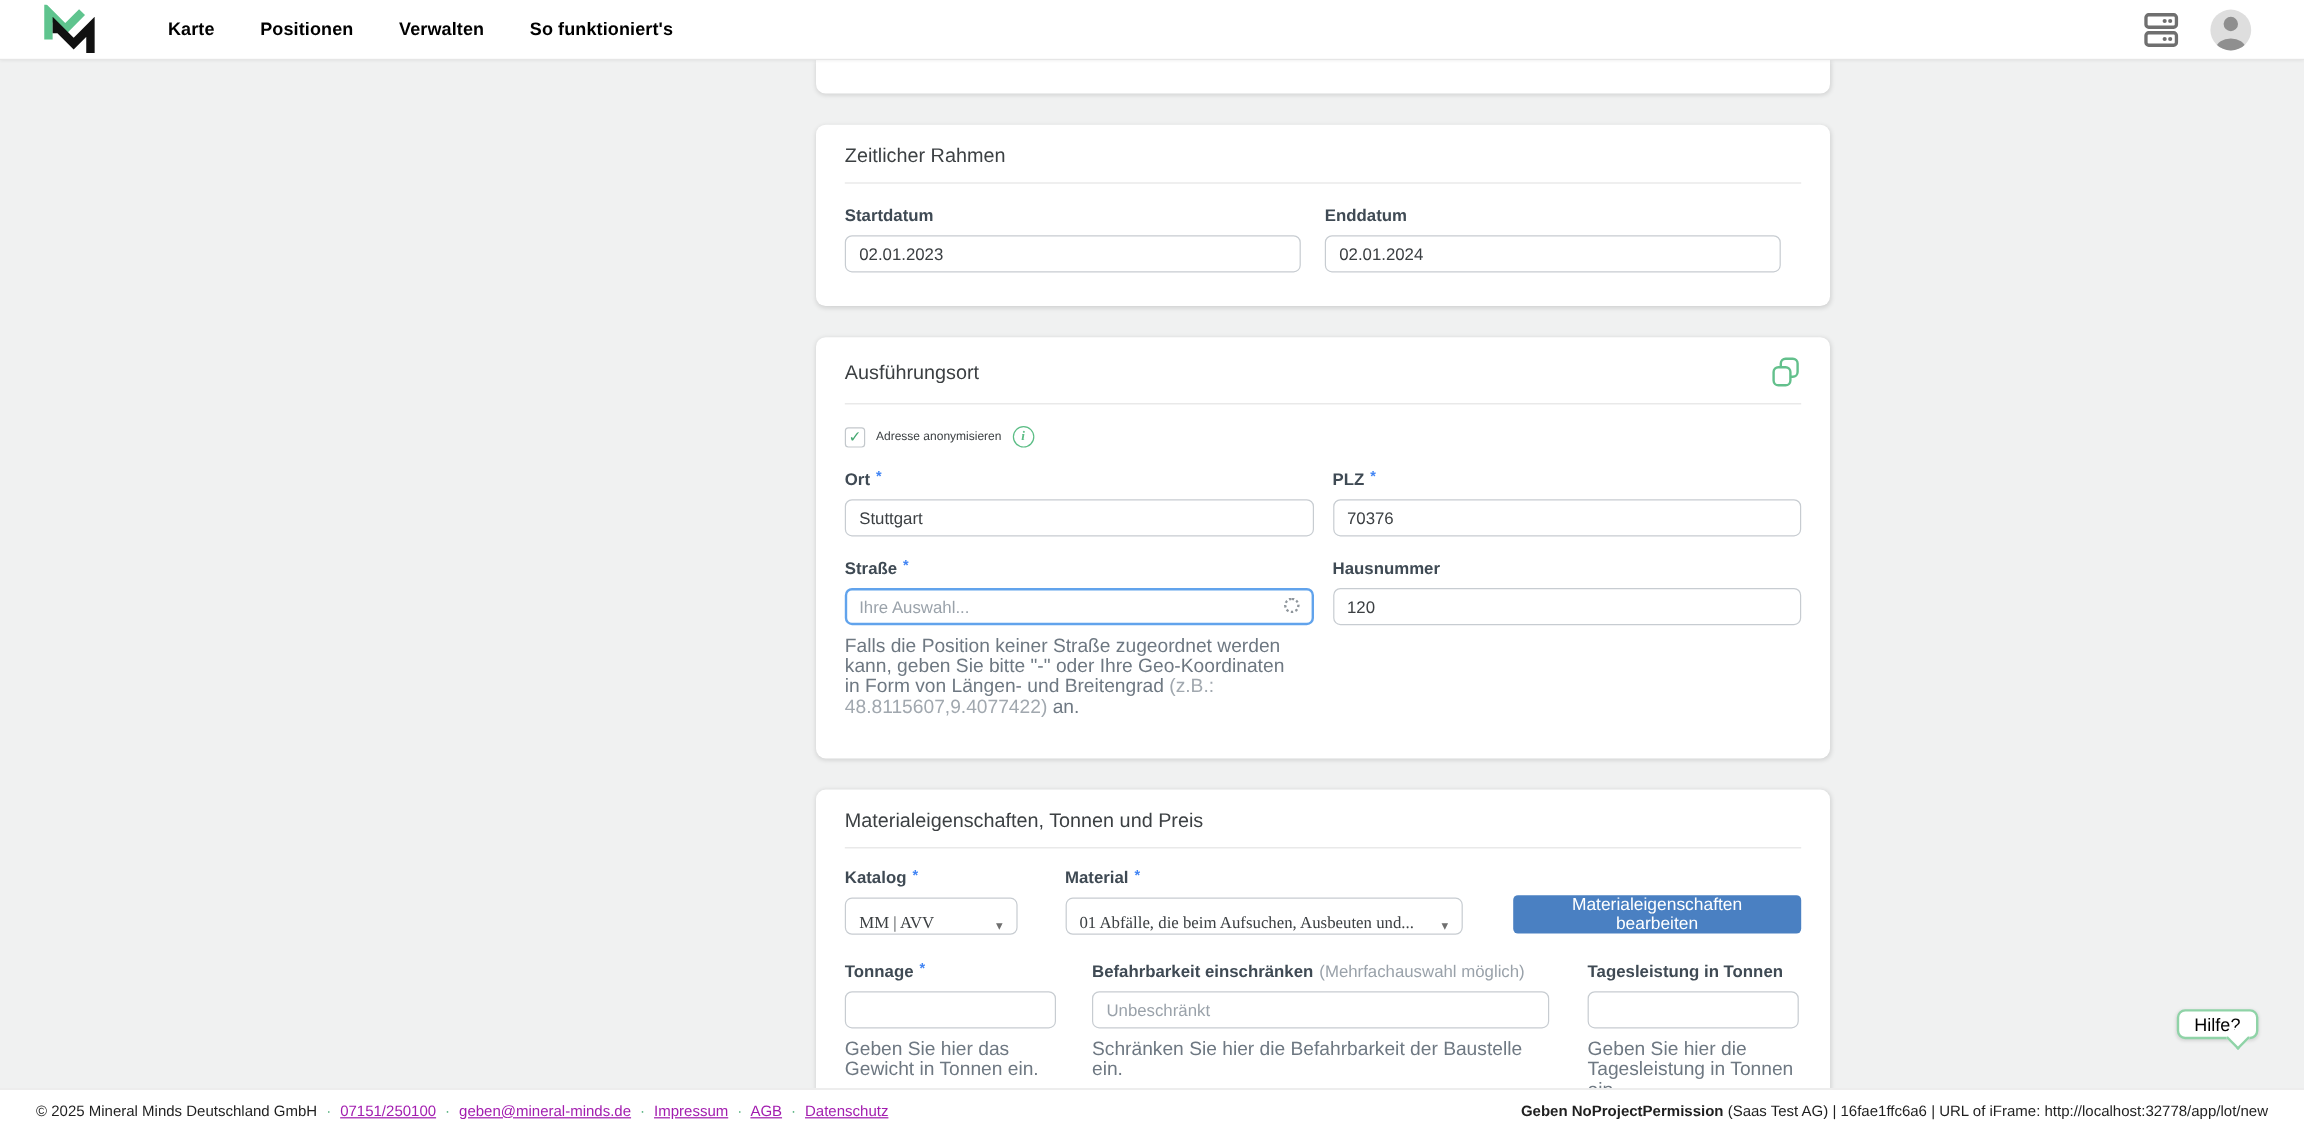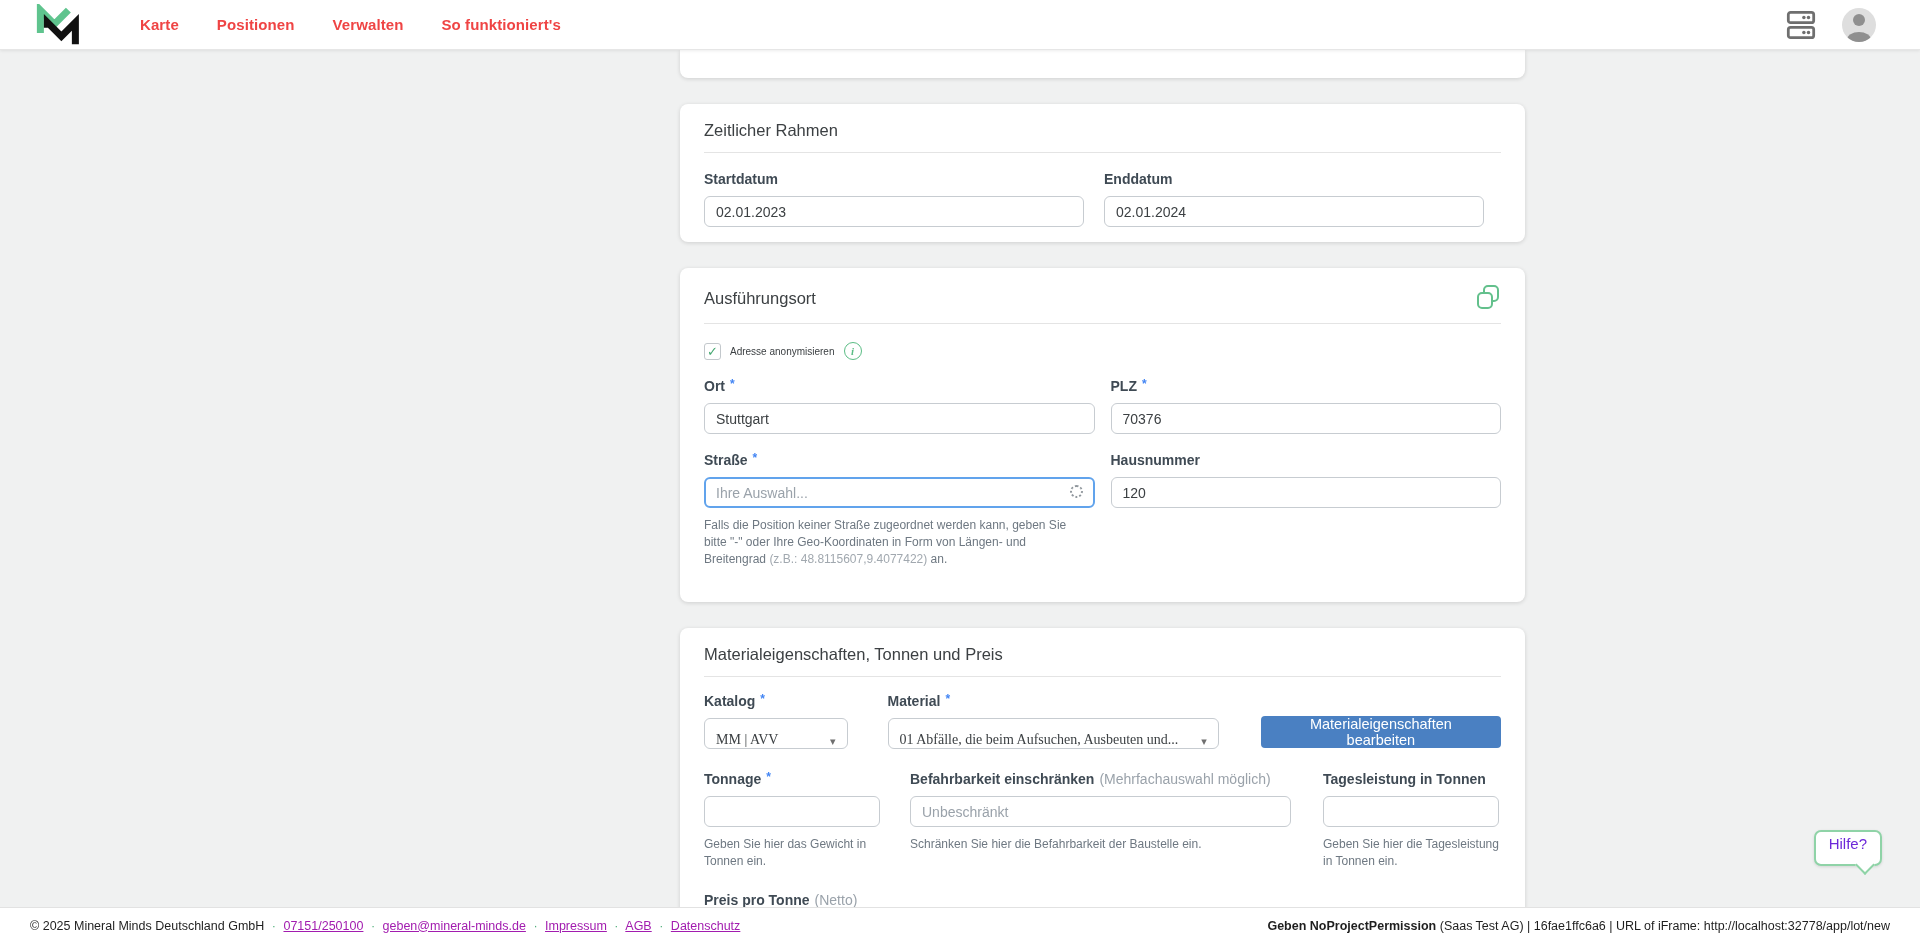--- a/index.html
+++ b/index.html
@@ -12,38 +12,38 @@
   
   .header {
     position:fixed; top:0; left:0; width:1920px; height:50px;
     background:#fff; border-bottom:1px solid #e6e6e6;
     box-shadow:0 1px 3px rgba(0,0,0,.08);
     display:flex; align-items:center; z-index:100;
   }
   .logo { margin-left:34px; width:50px; height:44px; display:flex; align-items:center; }
   .nav { display:flex; gap:38px; margin-left:56px; }
   .nav-item {
-    font-size:15px; font-weight:bold; color:#ef4444; cursor:pointer;
+    font-size:15px; font-weight:bold; color:#000000; cursor:pointer;
     letter-spacing:.1px;
   }
   .header-right { margin-left:auto; margin-right:44px; display:flex; align-items:center; gap:26px; }
   .dns-icon { width:30px; height:30px; cursor:pointer; }
   .avatar {
     width:34px; height:34px; border-radius:50%; background:#dedede;
     position:relative; overflow:hidden; cursor:pointer;
   }
   .avatar .head { position:absolute; top:6px; left:11px; width:12px; height:12px; border-radius:50%; background:#8f8f8f; }
   .avatar .body { position:absolute; bottom:-6px; left:5px; width:24px; height:16px; border-radius:50%; background:#8f8f8f; }
 
   
   .main { position:absolute; left:680px; top:50px; width:845px; }
   .card {
     background:#fff; border-radius:8px;
     box-shadow:0 1px 4px rgba(0,0,0,.14);
-    padding:17px 24px 15px;
+    padding:17px 24px 28px;
   }
   .card.partial { height:28px; border-radius:0 0 8px 8px; padding:0; }
   .card + .card { margin-top:26px; }
   .card-title { font-size:16.5px; color:#3c4043; }
   .title-row { display:flex; align-items:center; justify-content:space-between; }
   .divider { border-bottom:1px solid #e4e4e4; margin-top:12px; }
 
   .field-label {
     font-size:14px; font-weight:bold; color:#3f4a54;
     display:flex; align-items:flex-start; gap:5px; margin-bottom:9px;
@@ -88,21 +88,21 @@
   .copy-icon .sq.back { top:0; left:6px; }
   .copy-icon .sq.front { top:7px; left:0; }
 
   
   .combo-wrap { position:relative; }
   input.tb.focused { border:2px solid #61a3ec; padding:0 10px; }
   .spinner {
     position:absolute; right:12px; top:8px; width:13px; height:13px;
     border:2px dotted #8f969c; border-radius:50%;
   }
-  .helper { font-size:12px; color:#6e7882; line-height:17px; margin-top:9px; }
+  .helper { font-size:16px; color:#6e7882; line-height:17px; margin-top:9px; }
   .helper .muted { color:#a1a8af; }
   .street-helper { width:375px; }
 
   
   .row.mat1 { margin-top:16px; align-items:flex-end; }
   .col-katalog { width:146px; }
   .col-material { width:337px; margin-left:40px; }
   .col-btn { margin-left:42px; }
   .btn-primary {
     height:32px; padding:0 15px; background:#4a80c2; color:#fff;
@@ -123,21 +123,21 @@
     padding:0 30px; font-size:12.5px; color:#1f1f1f;
   }
   .footer a, .footer .flink { color:#a21caf; text-decoration:underline; cursor:pointer; }
   .fsep { color:#52b07c; margin:0 4px; }
   .footer-right .bold { font-weight:bold; }
 
   
   .help-bubble {
     position:fixed; right:38px; bottom:77px; z-index:300;
     background:#fff; border:2px solid #8fd3a7; border-radius:7px;
-    padding:3px 13px 12px; font-size:15px; color:#6d28d9; cursor:pointer;
+    padding:3px 13px 1px; font-size:15px; color:#000000; cursor:pointer;
     box-shadow:0 1px 3px rgba(0,0,0,.12);
   }
   .help-bubble::after {
     content:""; position:absolute; right:8px; bottom:-8px; width:12px; height:12px;
     background:#fff; border-right:2px solid #8fd3a7; border-bottom:2px solid #8fd3a7;
     transform:rotate(45deg);
   }
 </style>
 </head>
 <body>

